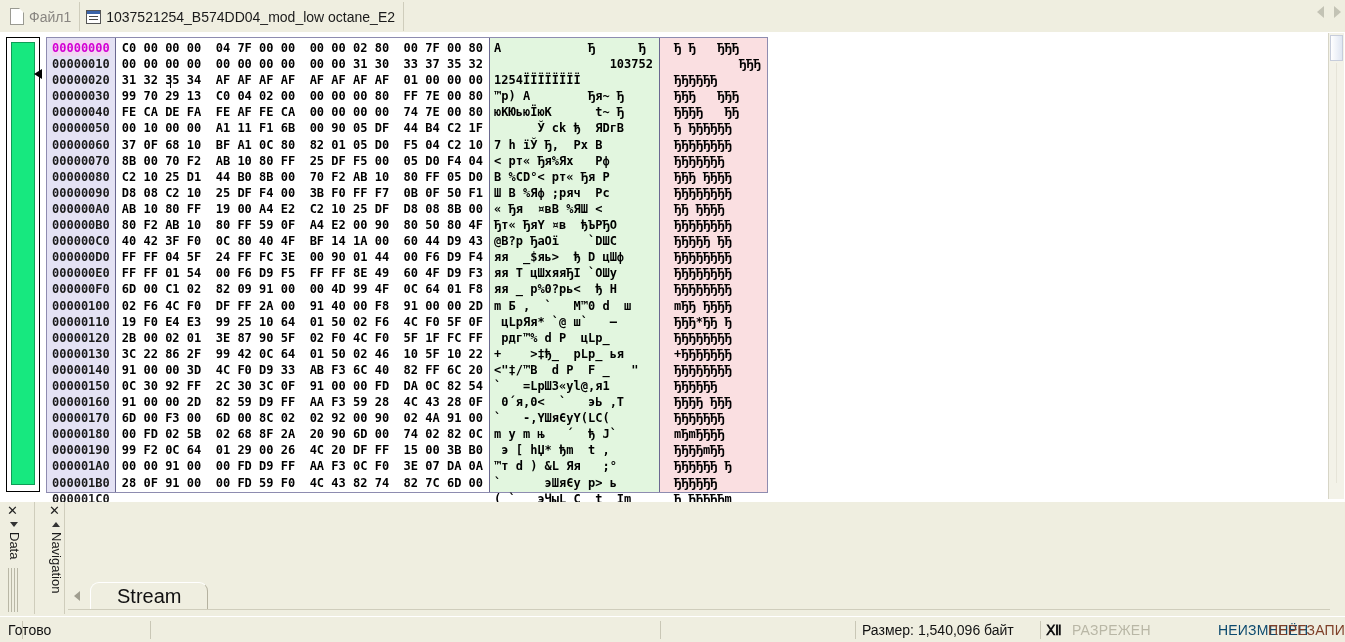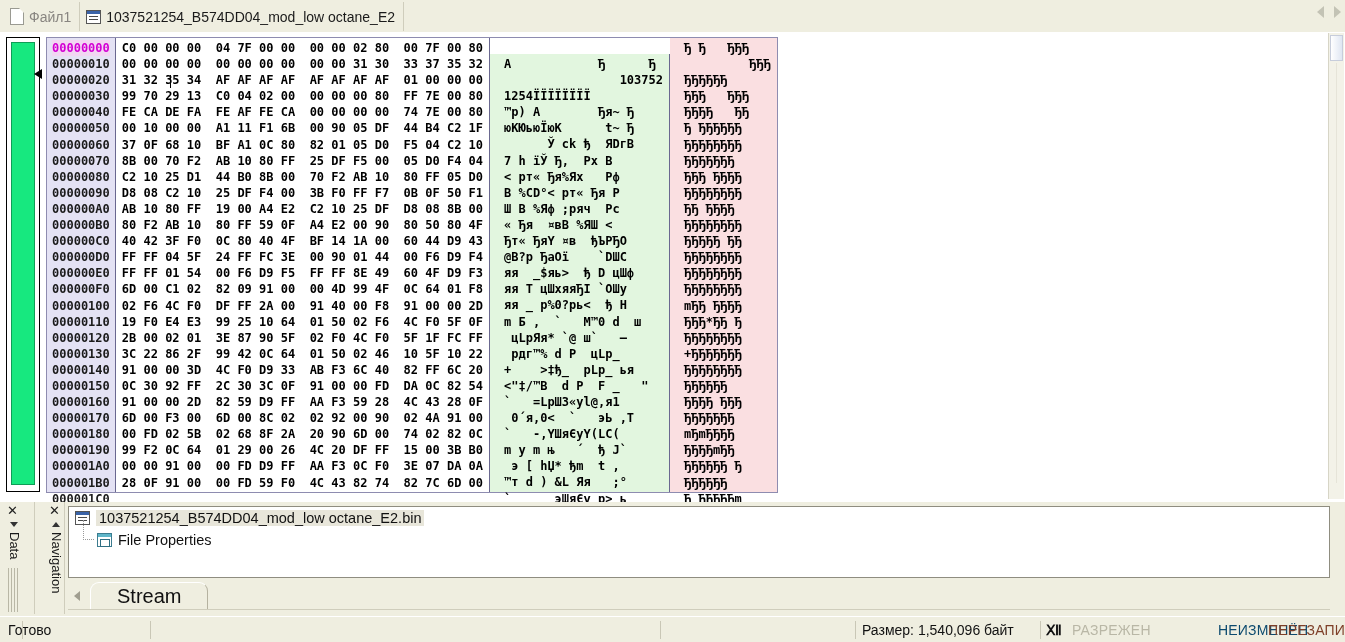--- a/index.html
+++ b/index.html
@@ -134,23 +134,22 @@
   }
   .col-hex {
     background: #ffffff;
     border-right: 1px solid #6a6890;
     padding: 2px 6px 0 6px;
     box-sizing: border-box;
   }
   .col-ascii {
     background: #e2f6df;
     border-right: 1px solid #6a6890;
-    padding: 2px 6px 0 14px;
-    box-sizing: border-box;
-    margin-top: 16px;
+    padding: 2px 6px 0 4px;
+    box-sizing: border-box;
   }
   .col-alt {
     background: #fadfe1;
     padding: 2px 6px 0 14px;
     box-sizing: border-box;
   }
   .hexline {
     font-family: "DejaVu Sans Mono", "Liberation Mono", monospace;
     font-size: 12px;
     line-height: 16.1px;
@@ -494,30 +493,20 @@
     </div>
     <div class="vsplit" style="left:34px;"></div>
 
     <div class="vtabstrip nav">
       <div class="vclose">✕</div>
       <div class="vcaret up"></div>
       <div class="vlabel">Navigation</div>
     </div>
     <div class="vsplit" style="left:64px;"></div>
 
-    <div class="treepanel">
-      <div class="treerow root">
-        <span class="icon-bin"></span>
-        <span class="tlbl lbl">1037521254_B574DD04_mod_low octane_E2.bin</span>
-      </div>
-      <div class="treerow child">
-        <span class="icon-props"></span>
-        <span class="tlbl">File Properties</span>
-      </div>
-    </div>
 
     <div class="streamtabs">
       <div class="st-underline"></div>
       <div class="st-arrow"></div>
       <div class="st-tab">
         <span>Stream</span>
       </div>
     </div>
   </div>
 

